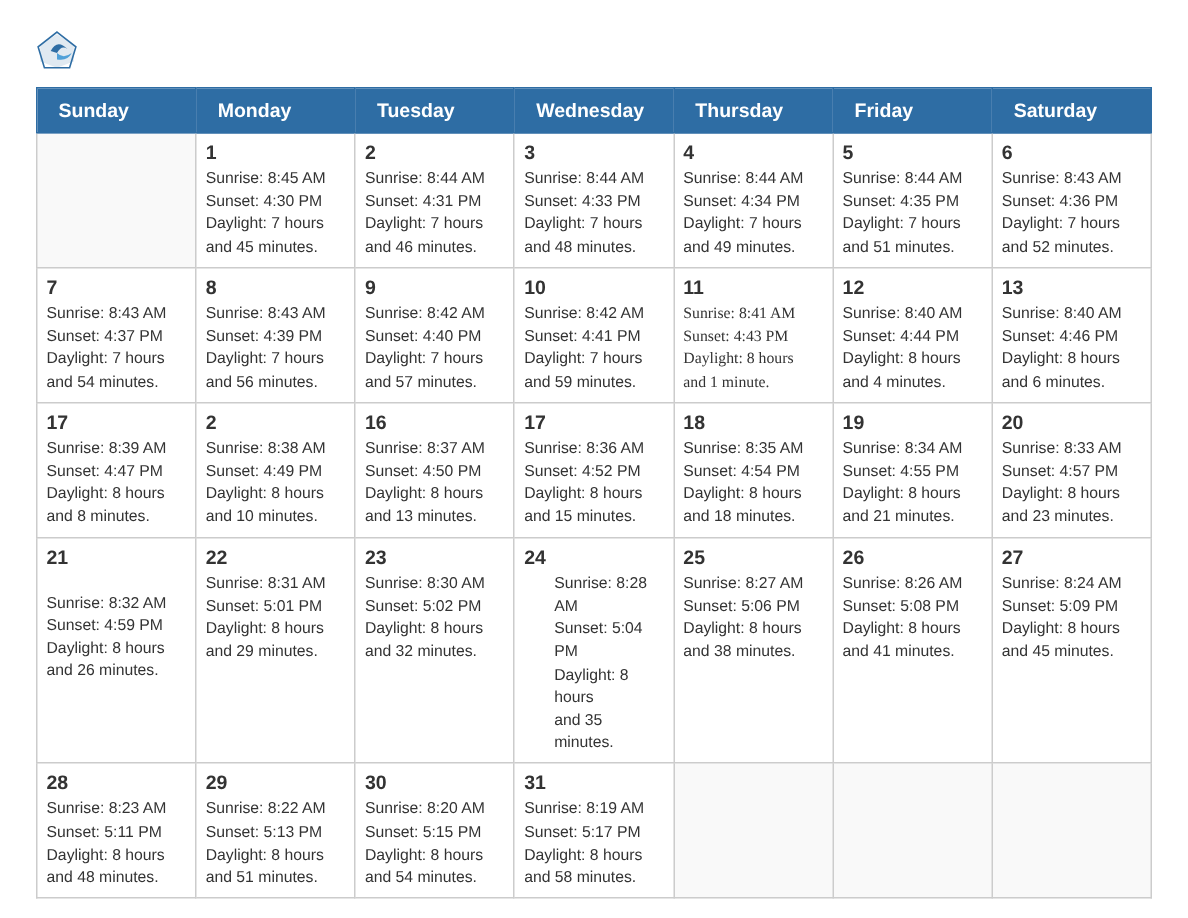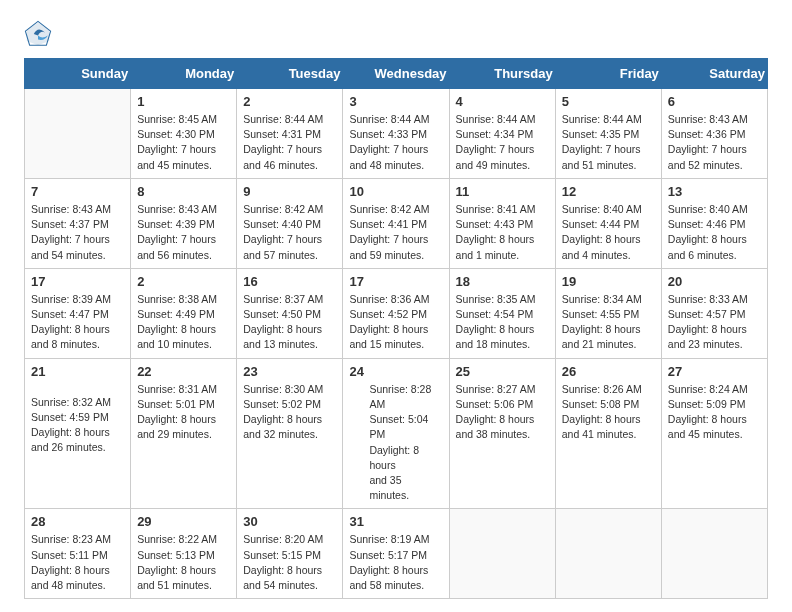--- a/index.html
+++ b/index.html
@@ -48,22 +48,22 @@
     table {
       width: 100%;
       border-collapse: collapse;
       table-layout: fixed;
     }
     th {
       background-color: #2e6da4;
       color: #fff;
       font-size: 13px;
       font-weight: bold;
-      padding: 7px 2px;
-      text-align: right;
+      padding: 7px 14px;
+      text-align: left;
       border: 1px solid #2e6da4;
     }
     td {
       vertical-align: top;
       border: 1px solid #ccc;
       padding: 5px 6px;
       font-size: 11px;
       color: #333;
       height: 85px;
     }
@@ -185,21 +185,21 @@
         </td>
         <td>
           <div class="day-num">10</div>
           <div class="day-info" style="white-space: pre-line;">Sunrise: 8:42 AM
 Sunset: 4:41 PM
 Daylight: 7 hours
 and 59 minutes.</div>
         </td>
         <td>
           <div class="day-num">11</div>
-          <div class="day-info" style="white-space: pre-line;">Sunrise: 8:41 AM
+          <div class="day-info" style="white-space: pre-line; font-family: Liberation Serif, serif;">Sunrise: 8:41 AM
 Sunset: 4:43 PM
 Daylight: 8 hours
 and 1 minute.</div>
         </td>
         <td>
           <div class="day-num">12</div>
           <div class="day-info" style="white-space: pre-line;">Sunrise: 8:40 AM
 Sunset: 4:44 PM
 Daylight: 8 hours
 and 4 minutes.</div>

